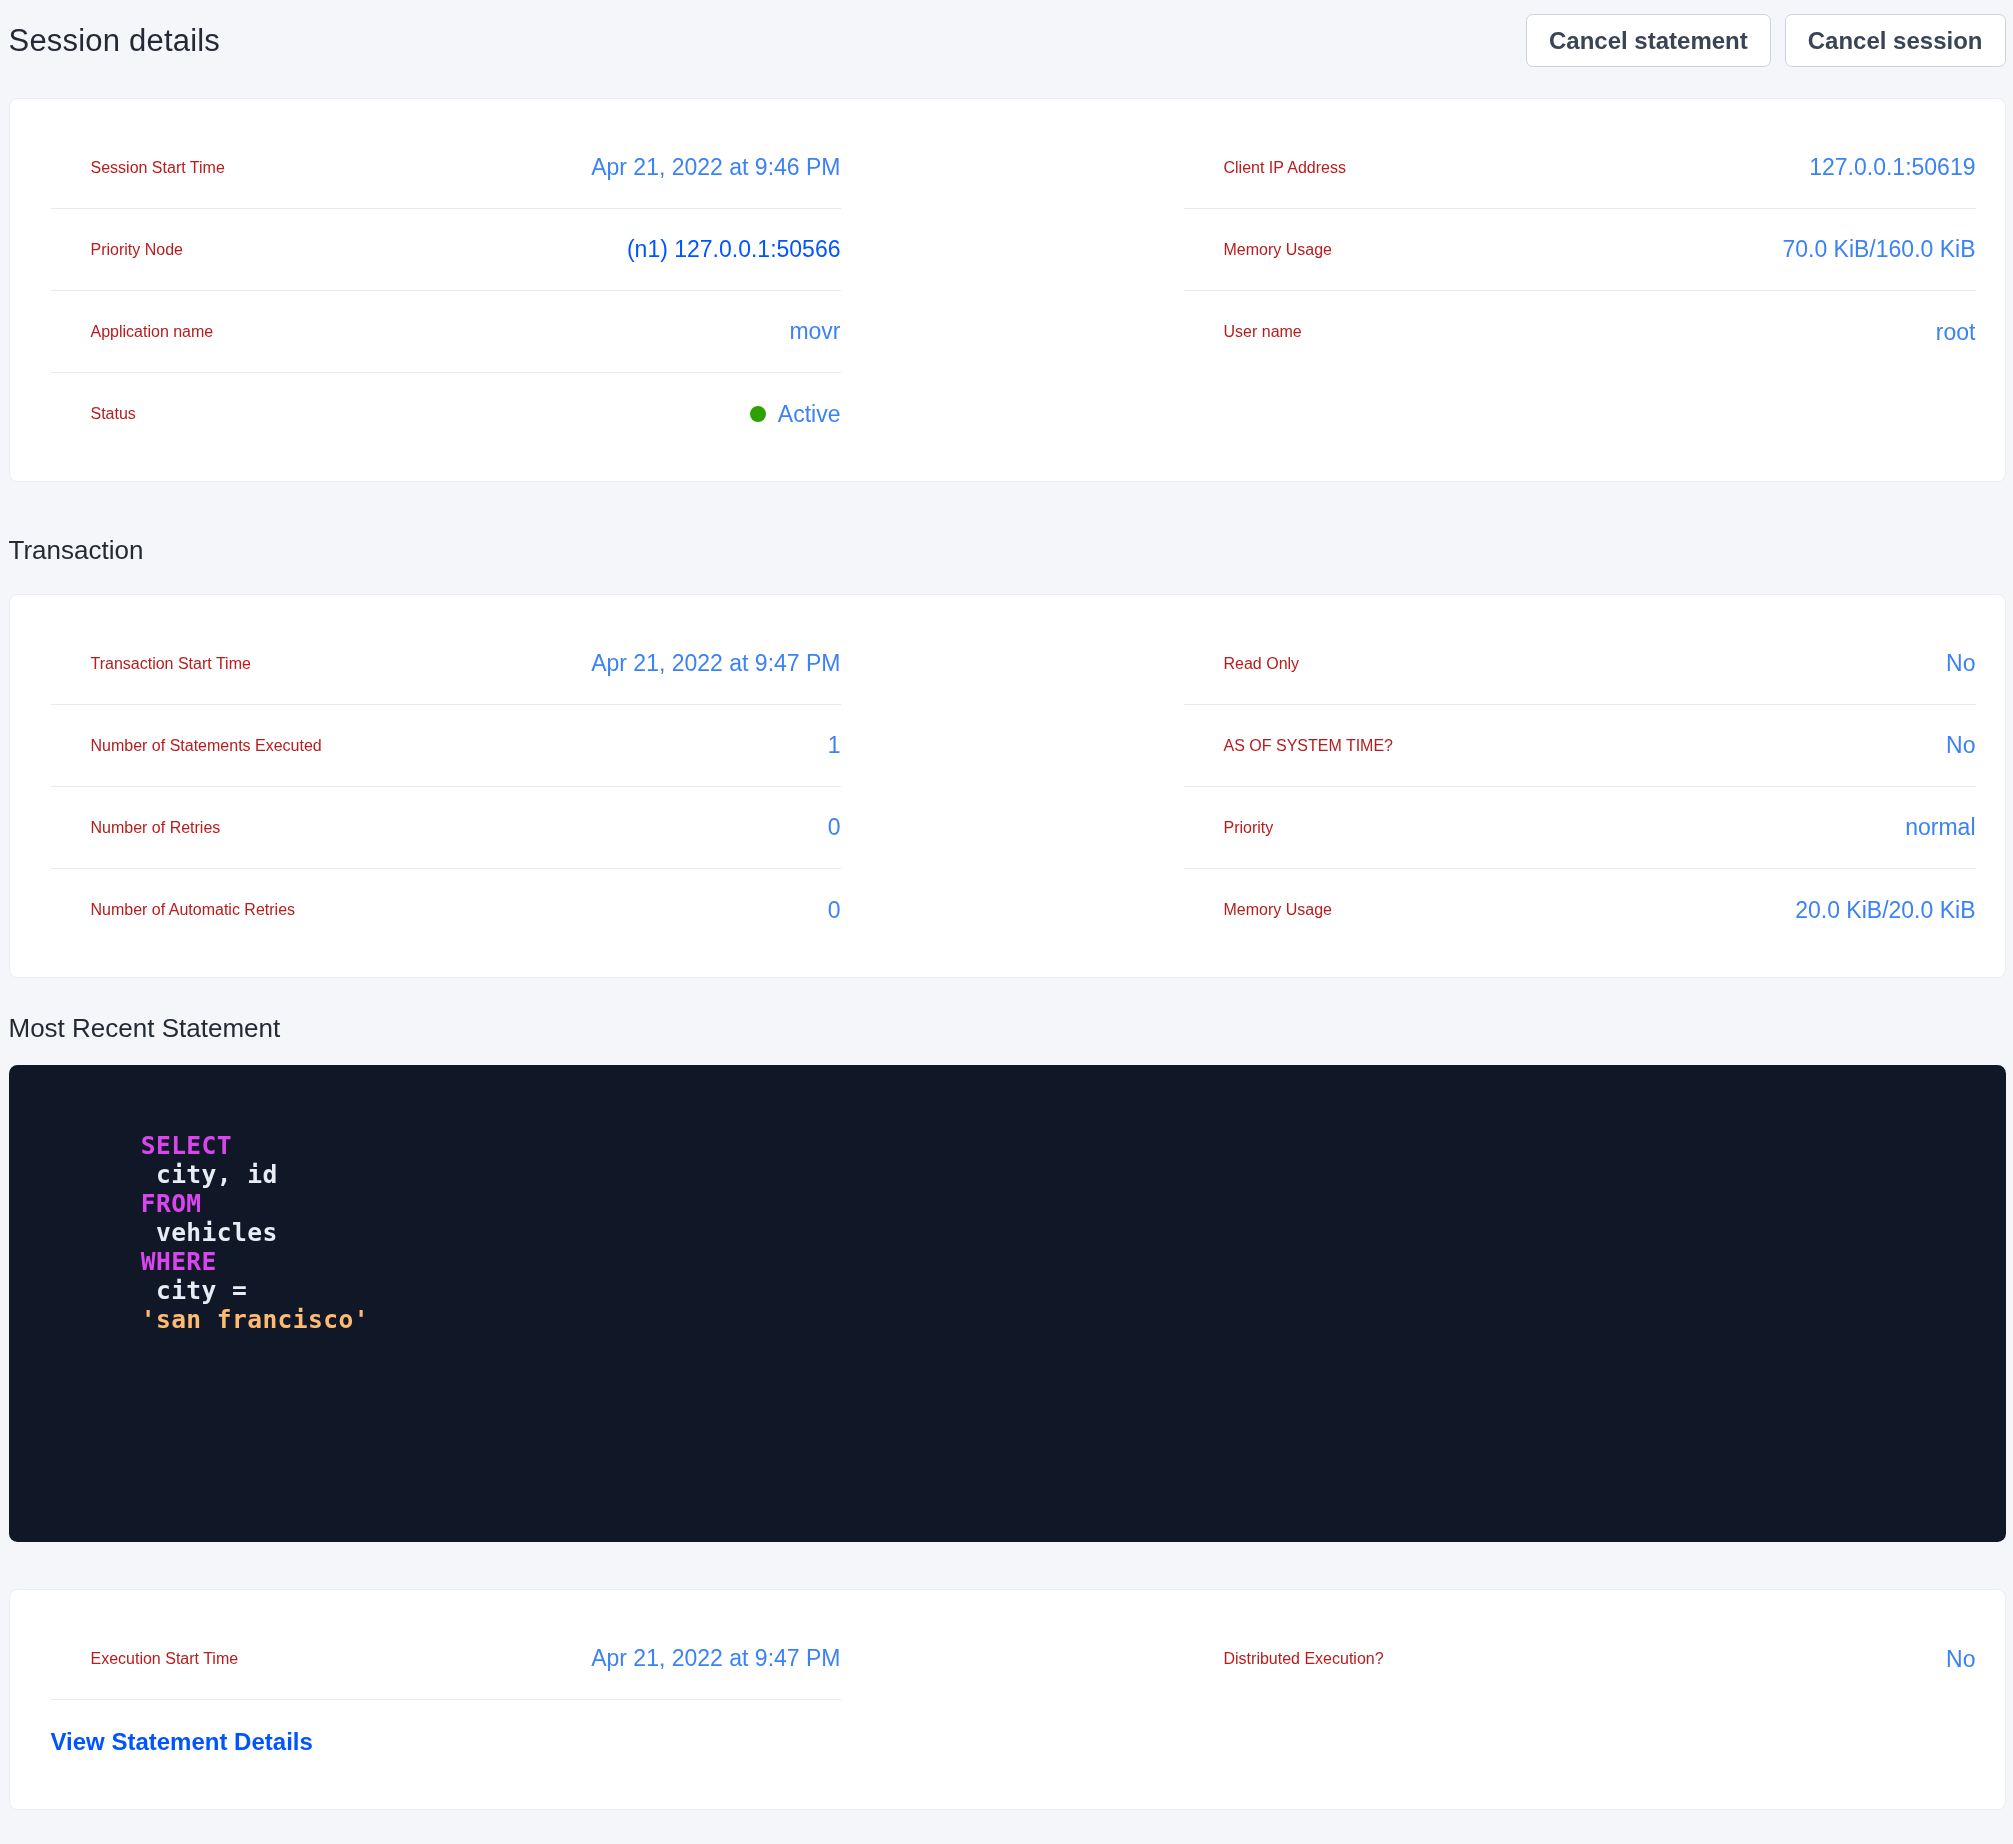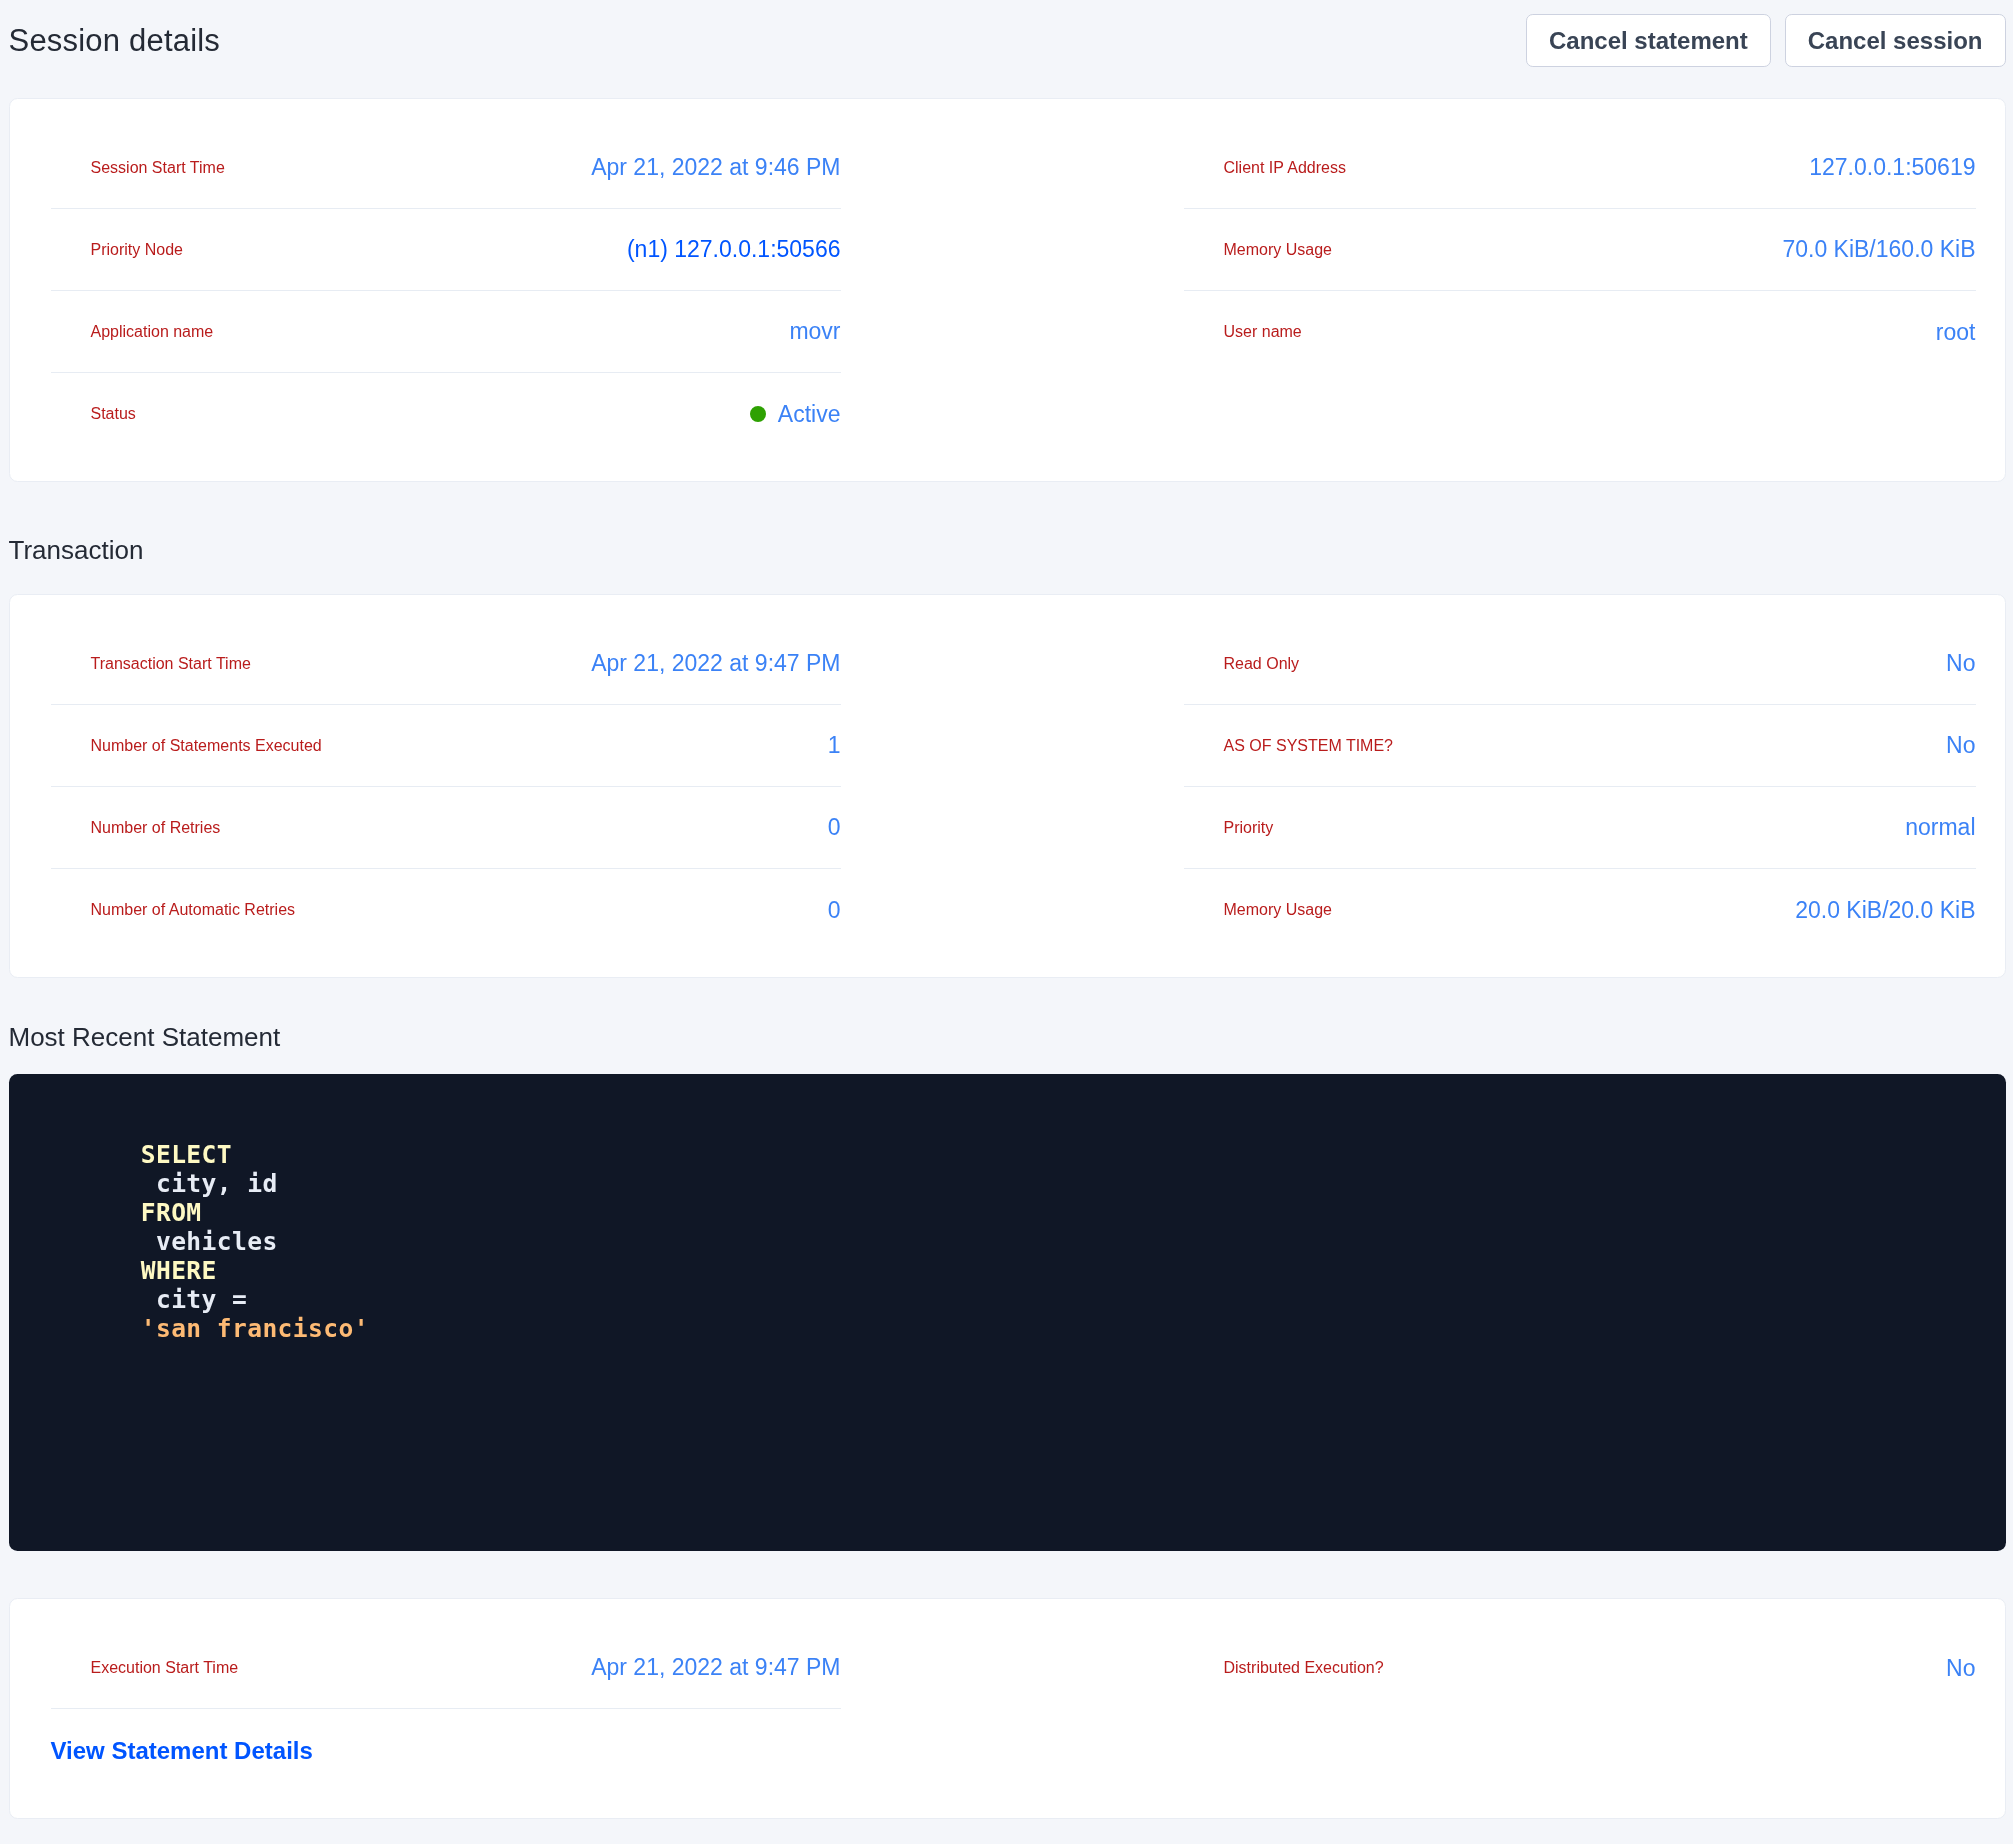--- a/index.html
+++ b/index.html
@@ -57,40 +57,40 @@
   }
   .status-wrap { display: flex; align-items: center; gap: 12px; }
   .dot {
     width: 16px; height: 16px; border-radius: 50%;
     background: #2ea102; display: inline-block;
   }
 
   
   .section-heading { font-size: 26px; font-weight: 500; color: #242a35; }
   .heading-transaction { margin-top: 53px; margin-bottom: 28px; }
-  .heading-statement   { margin-top: 44px; margin-bottom: 21px; }
+  .heading-statement   { margin-top: 35px; margin-bottom: 21px; }
 
   .card-session { margin-top: 27px; }
 
   
   .code-box {
     background: #101726;
     border-radius: 8.5px;
     height: 477px;
     padding: 37px 41px;
   }
   .sql {
     font-family: "DejaVu Sans Mono", "Liberation Mono", monospace;
     font-size: 24.6px;
     font-weight: 700;
     white-space: pre;
     color: #e7ecf5;
     letter-spacing: 0.4px;
   }
-  .sql .kw  { color: #fef9c3; }
+  .sql .kw  { color: #d946ef; }
   .sql .str { color: #fdba74; }
   .sql .plain { color: #e7ecf5; }
 
   
   .card-execution { margin-top: 47px; min-height: 220px; }
   .link-row { height: 83px; display: flex; align-items: center; }
   .text-link { font-size: 24px; font-weight: 700; }
 </style>
 </head>
 <body>

